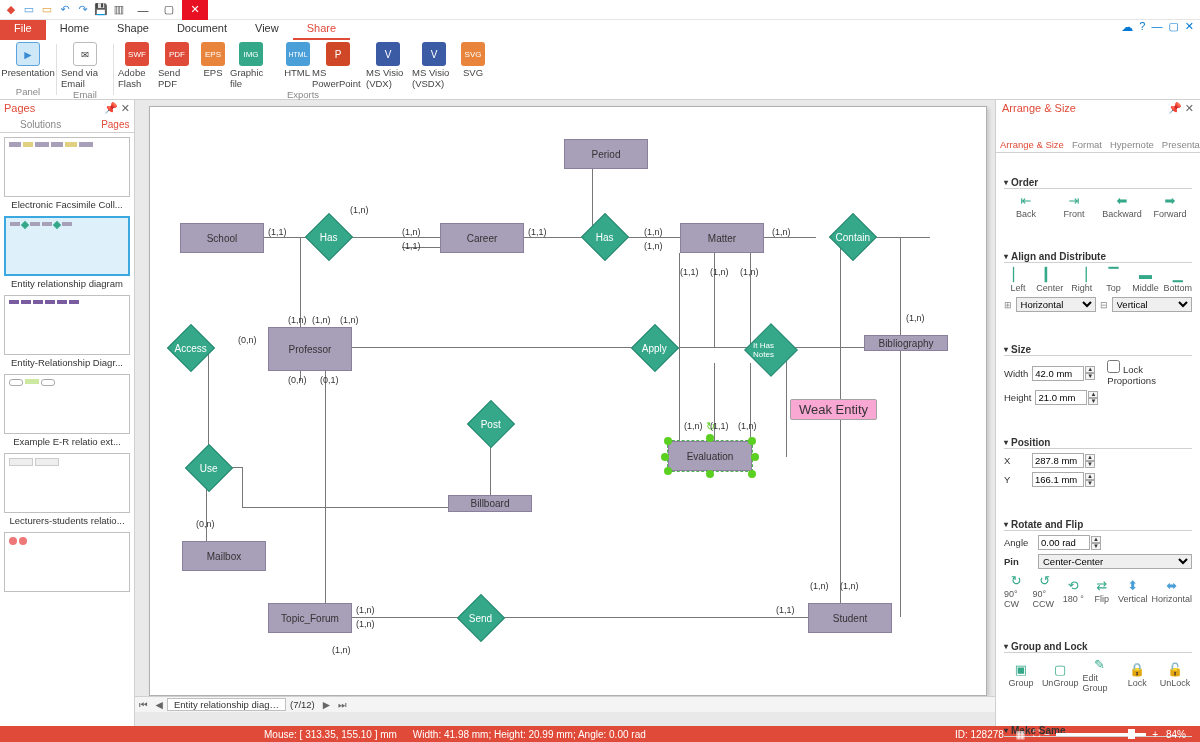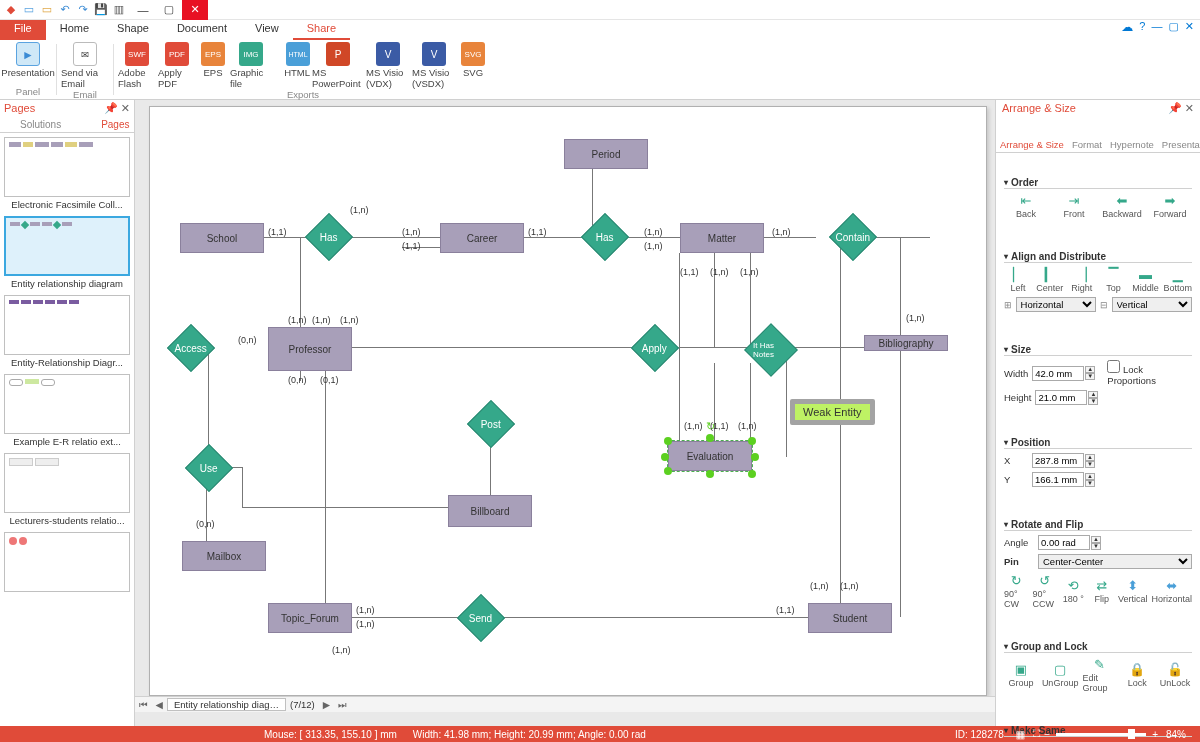--- a/index.html
+++ b/index.html
@@ -47,21 +47,21 @@
 
 .canvaswrap { flex:1; background:#e9e9e9; position:relative; overflow:hidden; }
 .canvas { position:absolute; left:14px; top:6px; right:8px; bottom:30px; background:#fff; border:1px solid #b0b0b0; box-shadow: 2px 2px 4px rgba(0,0,0,.15); }
 .shape { position:absolute; display:flex; align-items:center; justify-content:center; font-size:10px; color:#333; }
 .rect { background:#a89fb9; border:1px solid #8a809c; }
 .diamond { background:#35a88a; border:1px solid #2a8670; transform: rotate(45deg); }
 .diamond span { transform: rotate(-45deg); color:#fff; }
 .lbl { position:absolute; font-size:9px; color:#333; }
 .sel-shape { outline:1px dashed #4caf50; }
 .handle { position:absolute; width:8px; height:8px; background:#5cd020; border-radius:50%; }
-.tooltip { position:absolute; background:#bef264; border:5px solid #a3a3a3; padding:2px 8px; font-size:11px; border-radius:2px; }
+.tooltip { position:absolute; background:#f9a8d4; border:1px solid #a3a3a3; padding:2px 8px; font-size:13px; border-radius:2px; }
 .line { position:absolute; background:#777; }
 .hl { height:1px; }
 .vl { width:1px; }
 
 
 .rpanel { width: 205px; border-left:1px solid #d0d0d0; background:#fff; display:flex; flex-direction:column;gap:20px; }
 .rpanel .hdr { padding:2px 6px; color:#e04b39; font-size:11px; display:flex; }
 .rpanel .hdr .sp { margin-left:auto; color:#666; }
 .rpanel .subtabs { display:flex; font-size:9.5px; border-bottom:1px solid #d0d0d0; }
 .rpanel .subtabs div { padding:2px 4px; color:#888; white-space:nowrap; }
@@ -150,21 +150,21 @@
   </div>
   <div style="width:1px;background:#e0e0e0;margin:4px 0;"></div>
   <div class="grp">
     <div class="items">
       <div class="item" style="width:38px;">
           <div class="ico" style="background:#e04b39;color:#fff;display:flex;align-items:center;justify-content:center;font-size:8px;">SWF</div>
           <span>Adobe Flash</span>
         </div>
       <div class="item" style="width:38px;">
           <div class="ico" style="background:#e04b39;color:#fff;display:flex;align-items:center;justify-content:center;font-size:8px;">PDF</div>
-          <span>Apply PDF</span>
+          <span>Send PDF</span>
         </div>
       <div class="item" style="width:30px;">
           <div class="ico" style="background:#e8843b;color:#fff;display:flex;align-items:center;justify-content:center;font-size:8px;">EPS</div>
           <span>EPS</span>
         </div>
       <div class="item" style="width:42px;">
           <div class="ico" style="background:#35a88a;color:#fff;display:flex;align-items:center;justify-content:center;font-size:8px;">IMG</div>
           <span>Graphic file</span>
         </div>
       <div class="item" style="width:36px;align-items:flex-end;">
@@ -317,21 +317,21 @@
         <div class="handle" style="left:-5px;top:-5px;"></div>
           <div class="handle" style="left:37px;top:-8px;"></div>
           <div class="handle" style="right:-5px;top:-5px;"></div>
         <div class="handle" style="left:-8px;top:11px;"></div>
           <div class="handle" style="right:-8px;top:11px;"></div>
         <div class="handle" style="left:-5px;bottom:-5px;"></div>
           <div class="handle" style="left:37px;bottom:-8px;"></div>
           <div class="handle" style="right:-5px;bottom:-8px;"></div>
         <div style="position:absolute;left:37px;top:-22px;color:#5cd020;font-size:11px;">↻</div>
       </div>
-      <div class="shape rect" style="left:298px; top:388px; width:84px; height:32px;">
+      <div class="shape rect" style="left:298px; top:388px; width:84px; height:17px;">
           <span>Billboard</span>
         </div>
       <div class="shape rect" style="left:32px; top:434px; width:84px; height:30px;">
           <span>Mailbox</span>
         </div>
       <div class="shape rect" style="left:118px; top:496px; width:84px; height:30px;">
           <span>Topic_Forum</span>
         </div>
       <div class="shape rect" style="left:658px; top:496px; width:84px; height:30px;">
           <span>Student</span>

